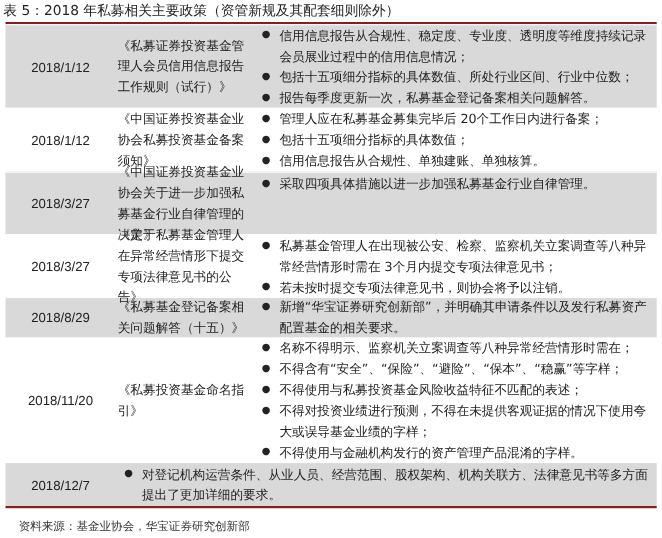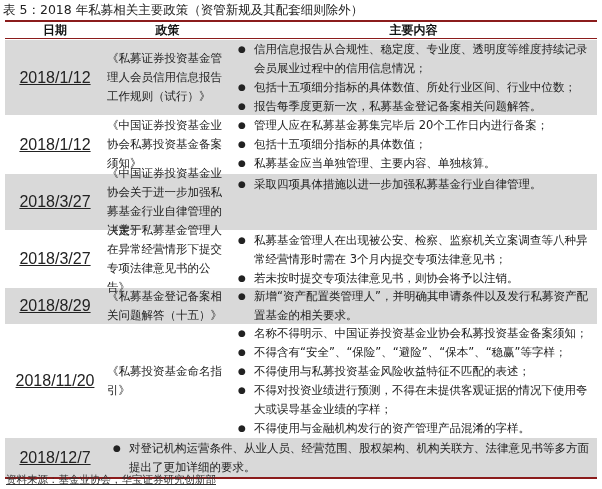--- a/index.html
+++ b/index.html
@@ -26,54 +26,49 @@
     .c-policy { width: 125px; flex: none; }
     .c-content { flex: 1; }
     .row {
       display: flex; align-items: stretch;
       border-top: 1px solid #ffffff;
     }
     .row.gray { background: #d9d9d9; }
     .row.white { background: #ffffff; }
     .cell-date {
       width: 100px; flex: none; display: flex; align-items: center; justify-content: center;
-      font-family: "Liberation Sans", sans-serif; font-size: 16px; color: #222; text-decoration: underline;
+      font-family: "Liberation Sans", sans-serif; font-size: 12px; color: #222;
     }
     .cell-policy {
       width: 125px; flex: none; display: flex; align-items: center; justify-content: center;
       font-size: 11.5px; line-height: 19px; color: #222;
       padding: 0 2px; box-sizing: border-box;
     }
     .cell-content {
       flex: 1; padding: 1px 4px 1px 6px; box-sizing: border-box;
       display: flex; flex-direction: column; justify-content: center;
     }
     .bullet {
       display: flex; font-size: 11.5px; line-height: 19px; color: #222;
     }
     .dot {
       flex: none; width: 16px; text-align: left; font-size: 9px; padding-left: 2px;
     }
     .btext { flex: 1; }
     .source {
-      position: absolute; left: 6px; top: 472px;
-      font-size: 10.5px; line-height: 14px; color: #333; white-space: nowrap; text-decoration: underline;
+      position: absolute; left: 17px; top: 472px;
+      font-size: 10.5px; line-height: 14px; color: #333; white-space: nowrap;
     }
   </style>
 </head>
 <body>
 
 <div class="caption">表 5：2018 年私募相关主要政策（资管新规及其配套细则除外）</div>
 
 <div class="table">
-  <div class="thead">
-    <div class="th c-date">日期</div>
-    <div class="th c-policy">政策</div>
-    <div class="th c-content">主要内容</div>
-  </div>
 
   <div class="row gray" style="height:75px">
     <div class="cell-date">2018/1/12</div>
     <div class="cell-policy">《私募证券投资基金管理人会员信用信息报告工作规则（试行）》</div>
     <div class="cell-content">
       <div class="bullet">
           <span class="dot">●</span>
           <span class="btext">信用信息报告从合规性、稳定度、专业度、透明度等维度持续记录会员展业过程中的信用信息情况；</span>
         </div>
       <div class="bullet">
@@ -94,21 +89,21 @@
       <div class="bullet">
           <span class="dot">●</span>
           <span class="btext">管理人应在私募基金募集完毕后 20个工作日内进行备案；</span>
         </div>
       <div class="bullet">
           <span class="dot">●</span>
           <span class="btext">包括十五项细分指标的具体数值；</span>
         </div>
       <div class="bullet">
           <span class="dot">●</span>
-          <span class="btext">私募基金应当单独管理、主要内容、单独核算。</span>
+          <span class="btext">信用信息报告从合规性、单独建账、单独核算。</span>
         </div>
     </div>
   </div>
 
   <div class="row gray" style="height:56px">
     <div class="cell-date">2018/3/27</div>
     <div class="cell-policy">《中国证券投资基金业协会关于进一步加强私募基金行业自律管理的决定》</div>
     <div class="cell-content" style="justify-content:flex-start">
       <div class="bullet">
           <span class="dot">●</span>
@@ -131,32 +126,32 @@
         </div>
     </div>
   </div>
 
   <div class="row gray" style="height:36px">
     <div class="cell-date">2018/8/29</div>
     <div class="cell-policy">《私募基金登记备案相关问题解答（十五）》</div>
     <div class="cell-content">
       <div class="bullet">
           <span class="dot">●</span>
-          <span class="btext">新增“资产配置类管理人”，并明确其申请条件以及发行私募资产配置基金的相关要求。</span>
+          <span class="btext">新增“华宝证券研究创新部”，并明确其申请条件以及发行私募资产配置基金的相关要求。</span>
         </div>
     </div>
   </div>
 
   <div class="row white" style="height:112px">
     <div class="cell-date">2018/11/20</div>
     <div class="cell-policy">《私募投资基金命名指引》</div>
     <div class="cell-content">
       <div class="bullet">
           <span class="dot">●</span>
-          <span class="btext">名称不得明示、中国证券投资基金业协会私募投资基金备案须知；</span>
+          <span class="btext">名称不得明示、监察机关立案调查等八种异常经营情形时需在；</span>
         </div>
       <div class="bullet">
           <span class="dot">●</span>
           <span class="btext">不得含有“安全”、“保险”、“避险”、“保本”、“稳赢”等字样；</span>
         </div>
       <div class="bullet">
           <span class="dot">●</span>
           <span class="btext">不得使用与私募投资基金风险收益特征不匹配的表述；</span>
         </div>
       <div class="bullet">

